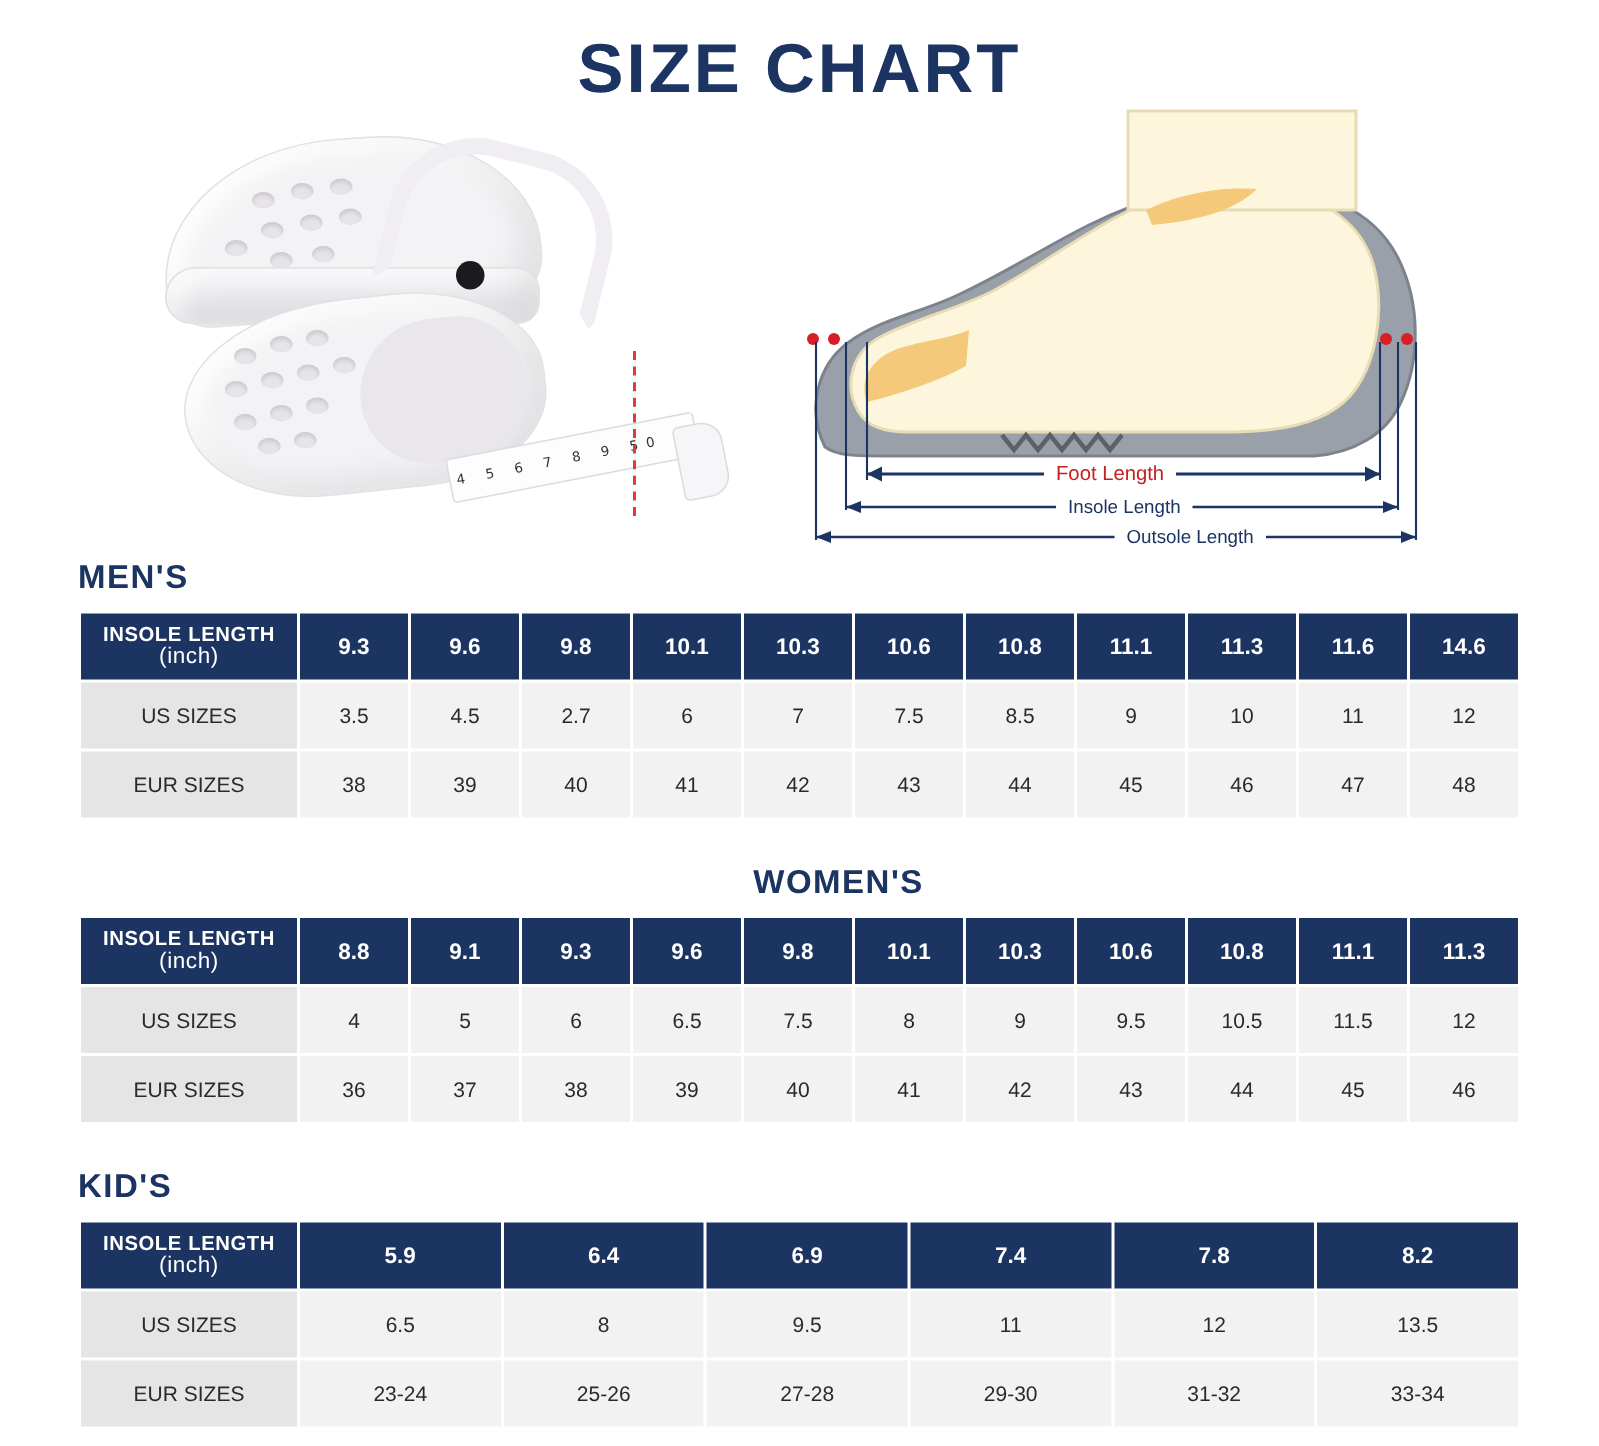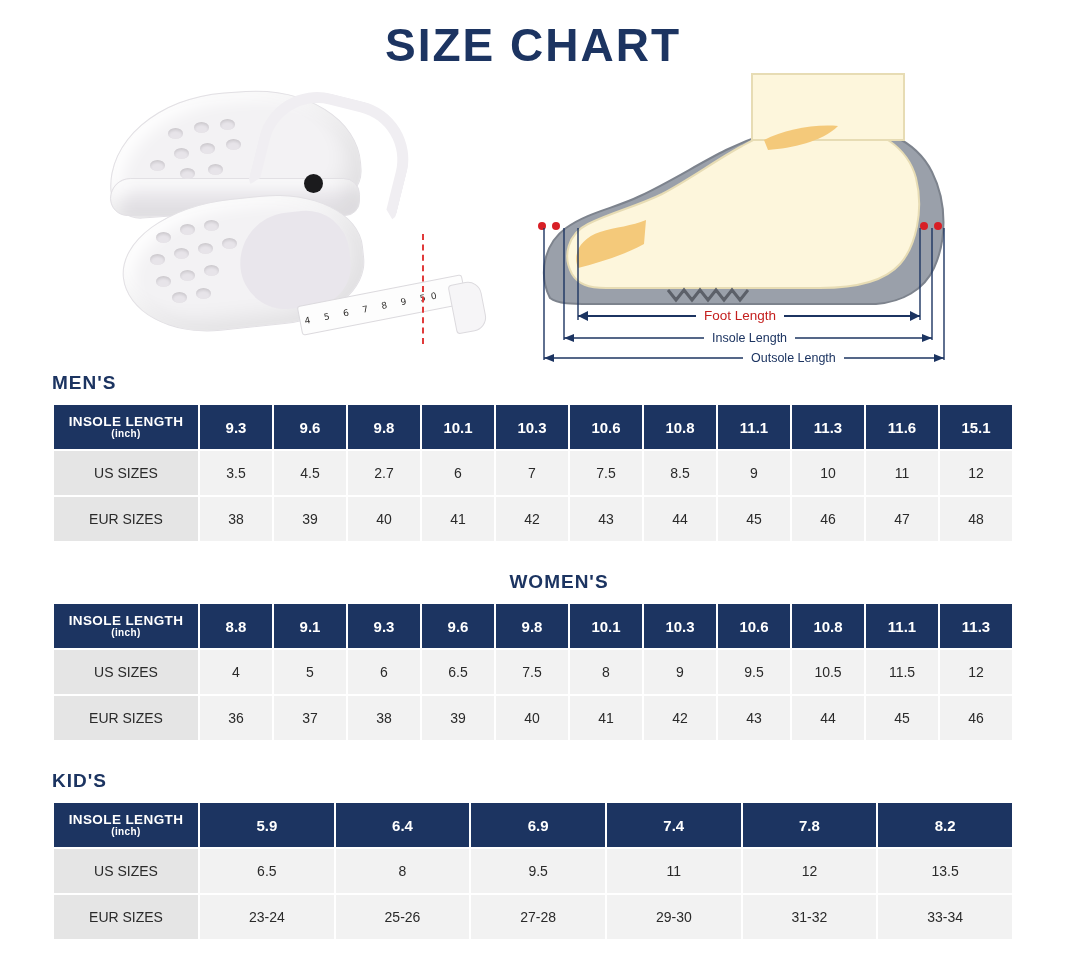--- a/index.html
+++ b/index.html
@@ -155,21 +155,21 @@
     white-space: nowrap;
   }
   .meas-label.bold {
     font-weight: normal;
     color: #c4201f;
     font-size: 13.5px;
   }
 
   
   .sec-head {
-    font-size: 19px;
+    font-size: 22px;
     font-weight: bold;
     letter-spacing: 1px;
     color: #1c3461;
     padding: 0 0 9px 52px;
   }
   .sec-head.mens { padding-top: 4px; }
   .sec-head.womens { padding-top: 28px; text-align: center; }
   .sec-head.kids { padding-top: 28px; }
 
   
@@ -192,22 +192,22 @@
     font-weight: bold;
     font-size: 15px;
   }
   table.size thead th.rowhead {
     font-size: 13.5px;
     letter-spacing: 0.4px;
     line-height: 1.05;
   }
   table.size thead th.rowhead small {
     display: block;
-    font-size: 10px;
-    font-weight: bold;
+    font-size: 15px;
+    font-weight: normal;
   }
   table.size tbody td {
     background: #f2f2f2;
   }
   table.size tbody td.rowhead {
     background: #e5e5e5;
     color: #2a2a2a;
     font-size: 14px;
   }
   .col-first { width: 142px; }
@@ -316,21 +316,21 @@
         <th>9.3</th>
         <th>9.6</th>
         <th>9.8</th>
         <th>10.1</th>
         <th>10.3</th>
         <th>10.6</th>
         <th>10.8</th>
         <th>11.1</th>
         <th>11.3</th>
         <th>11.6</th>
-        <th>15.1</th>
+        <th>14.6</th>
       </tr>
     </thead>
     <tbody>
       <tr>
         <td class="rowhead">US SIZES</td>
         <td>3.5</td>
         <td>4.5</td>
         <td>2.7</td>
         <td>6</td>
         <td>7</td>

